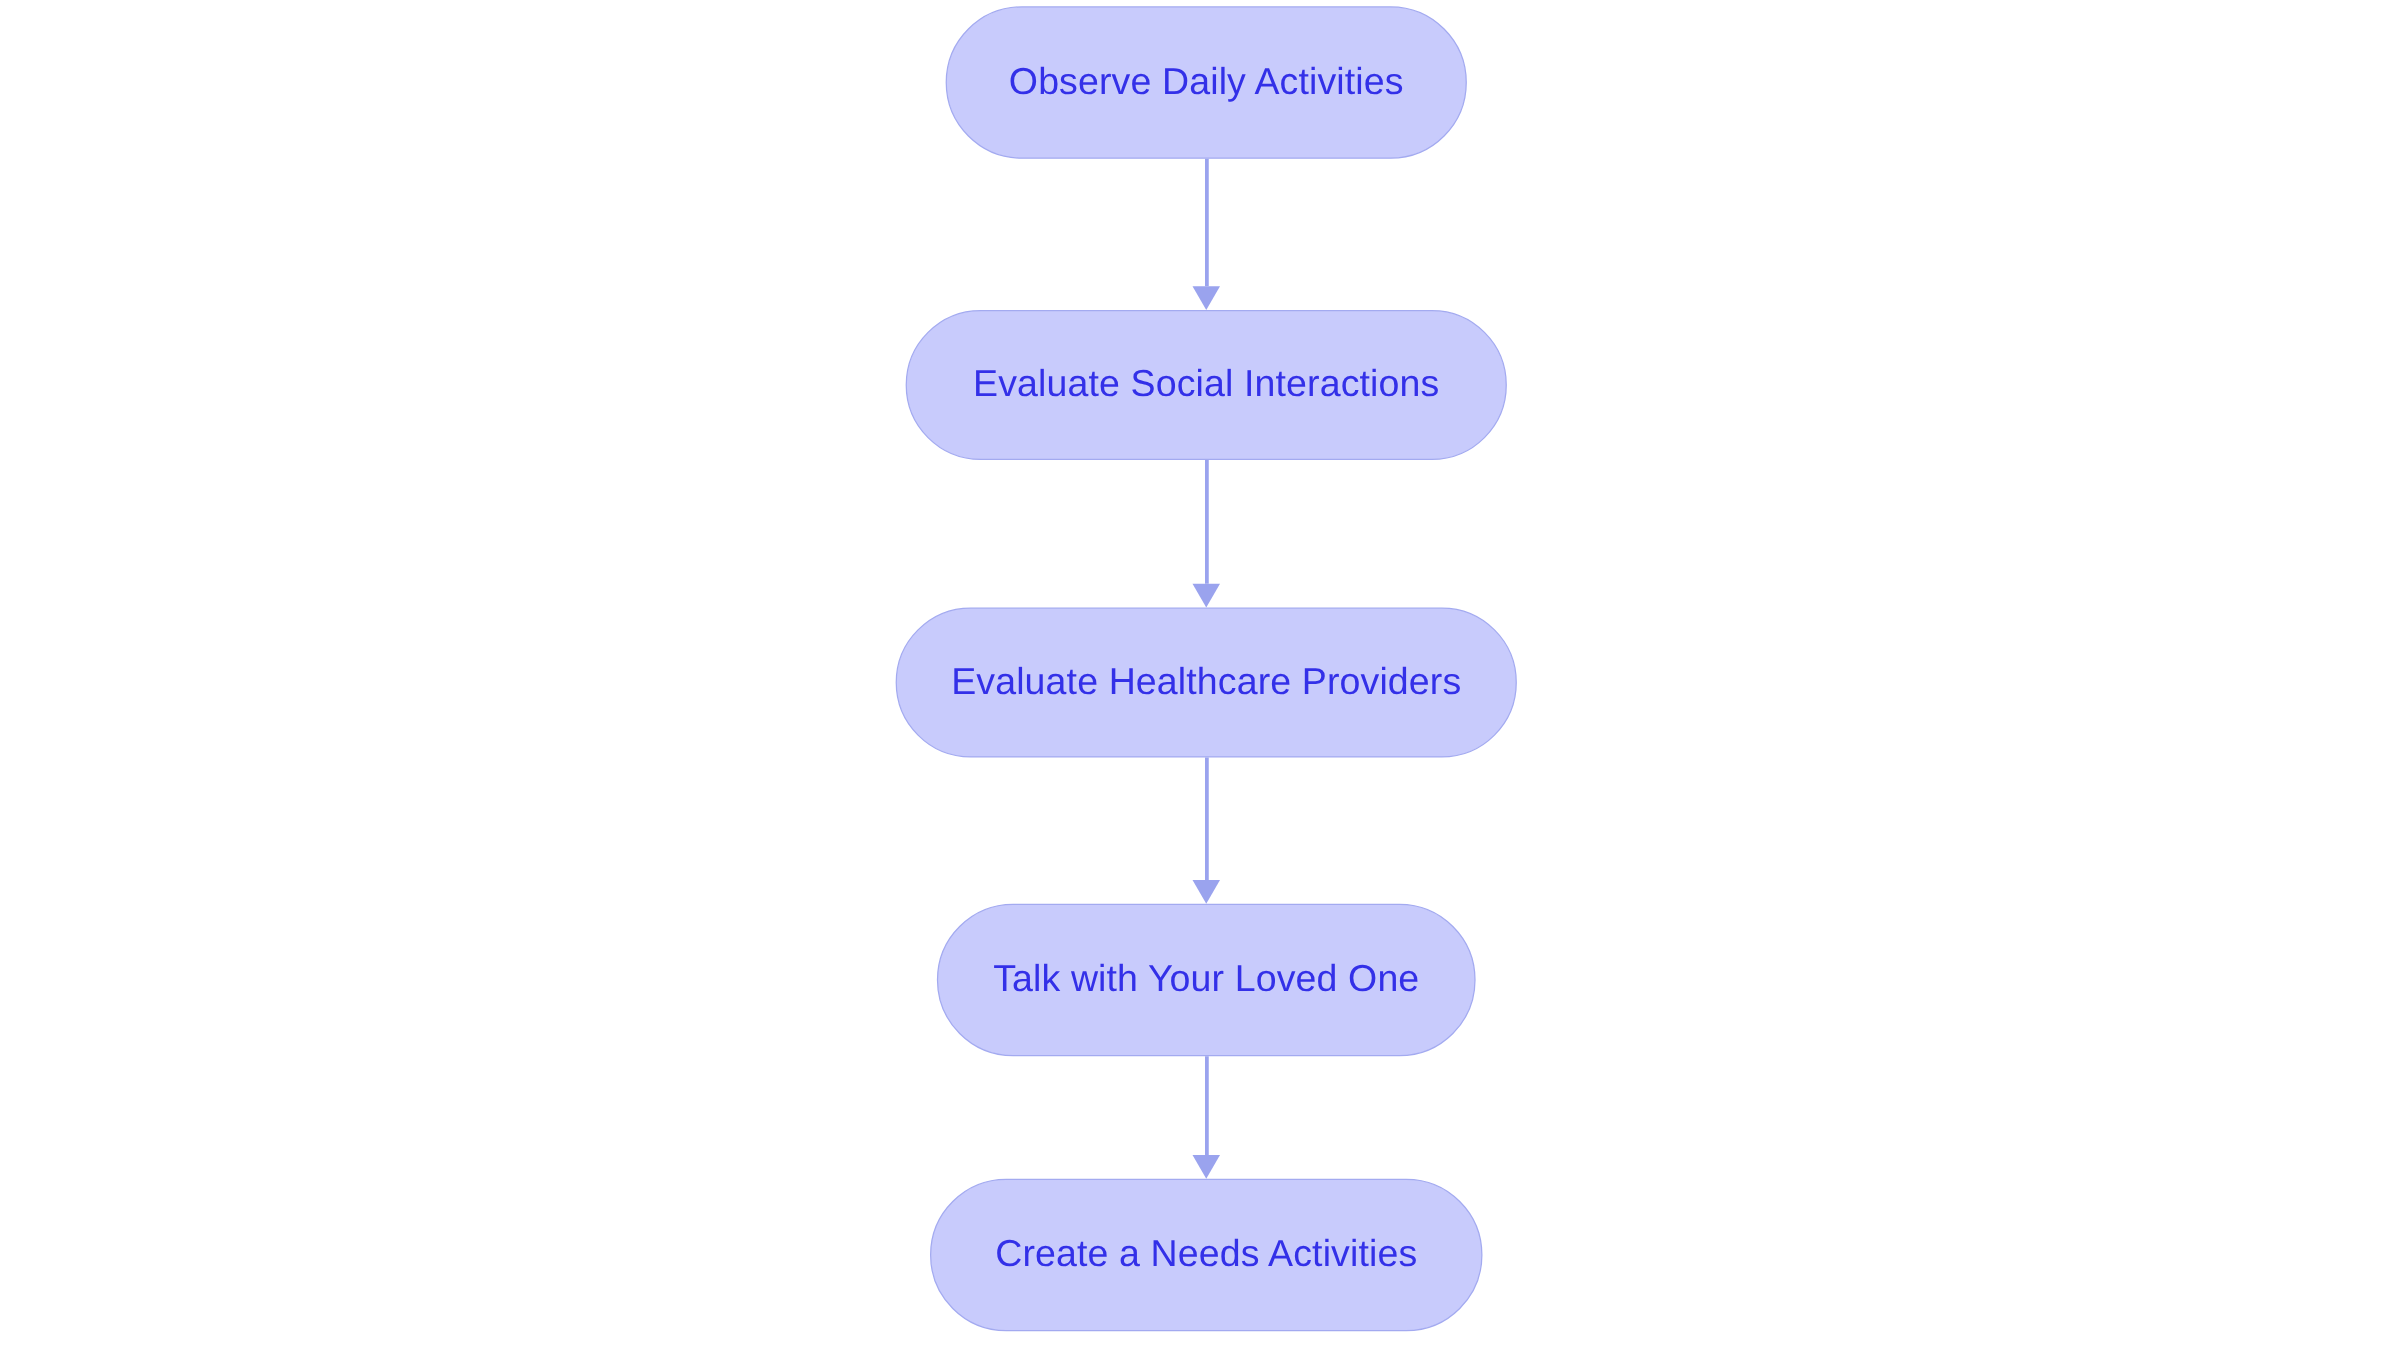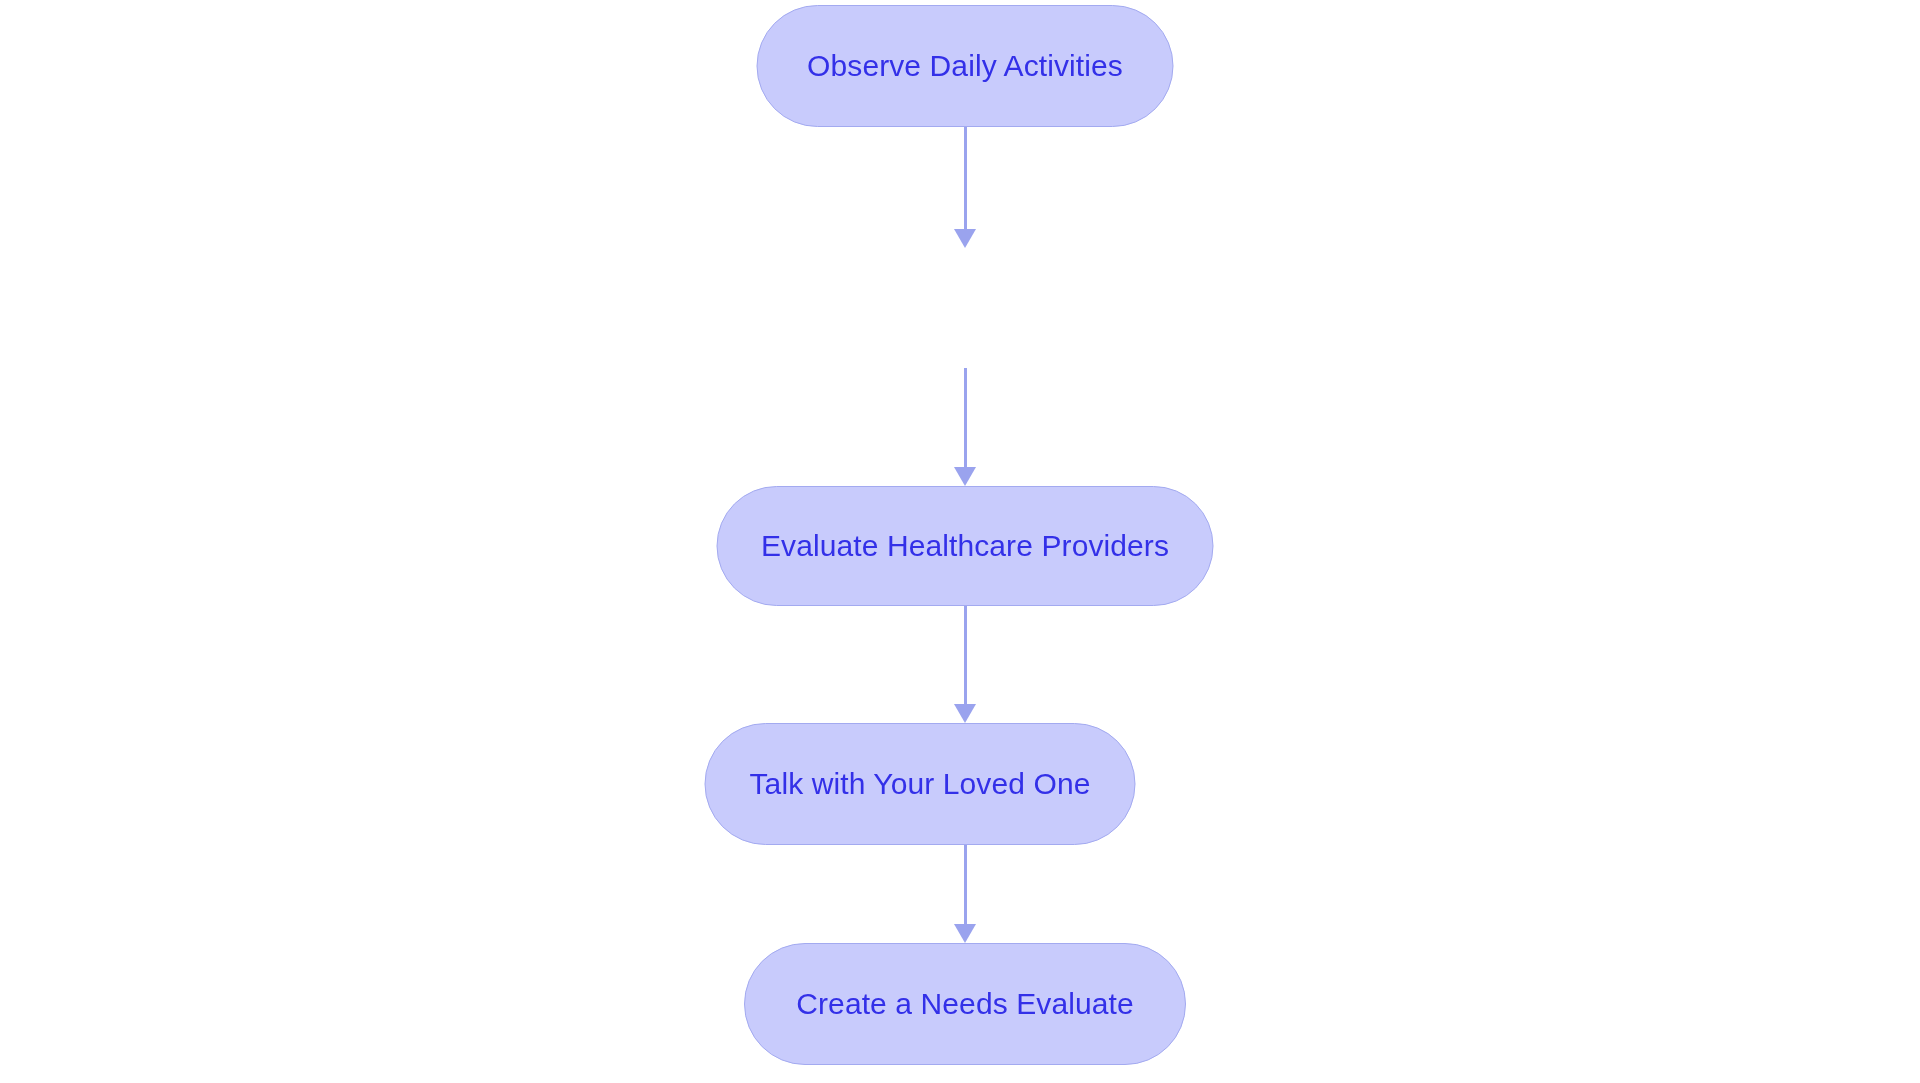--- a/index.html
+++ b/index.html
@@ -39,21 +39,21 @@
     font-weight: 400;
     line-height: 1;
     letter-spacing: 0.1px;
     white-space: nowrap;
     user-select: none;
   }
 
   .node-1 { left: 965px; top: 5px;   width: 417px; height: 122px; }
   .node-2 { left: 965px; top: 248px; width: 481px; height: 120px; }
   .node-3 { left: 965px; top: 486px; width: 497px; height: 120px; }
-  .node-4 { left: 920px; top: 723px; width: 431px; height: 122px; align-items: center; }
+  .node-4 { left: 965px; top: 723px; width: 431px; height: 122px; align-items: center; }
   .node-5 { left: 965px; top: 943px; width: 442px; height: 122px; }
 
   
   .edge {
     position: absolute;
     left: 965px;
     transform: translateX(-50%);
     width: 26px;
   }
   .edge-line {
@@ -92,20 +92,23 @@
 
   <div class="node node-1">
     <span class="node-label">Observe Daily Activities</span>
   </div>
 
   <div class="edge edge-1">
     <div class="edge-line"></div>
     <div class="edge-arrow"></div>
   </div>
 
+  <div class="node node-2">
+    <span class="node-label">Evaluate Social Interactions</span>
+  </div>
 
   <div class="edge edge-2">
     <div class="edge-line"></div>
     <div class="edge-arrow"></div>
   </div>
 
   <div class="node node-3">
     <span class="node-label">Evaluate Healthcare Providers</span>
   </div>
 
@@ -117,16 +120,16 @@
   <div class="node node-4">
     <span class="node-label">Talk with Your Loved One</span>
   </div>
 
   <div class="edge edge-4">
     <div class="edge-line"></div>
     <div class="edge-arrow"></div>
   </div>
 
   <div class="node node-5">
-    <span class="node-label">Create a Needs Evaluate</span>
+    <span class="node-label">Create a Needs Activities</span>
   </div>
 
 </div>
 
 </body></html>

